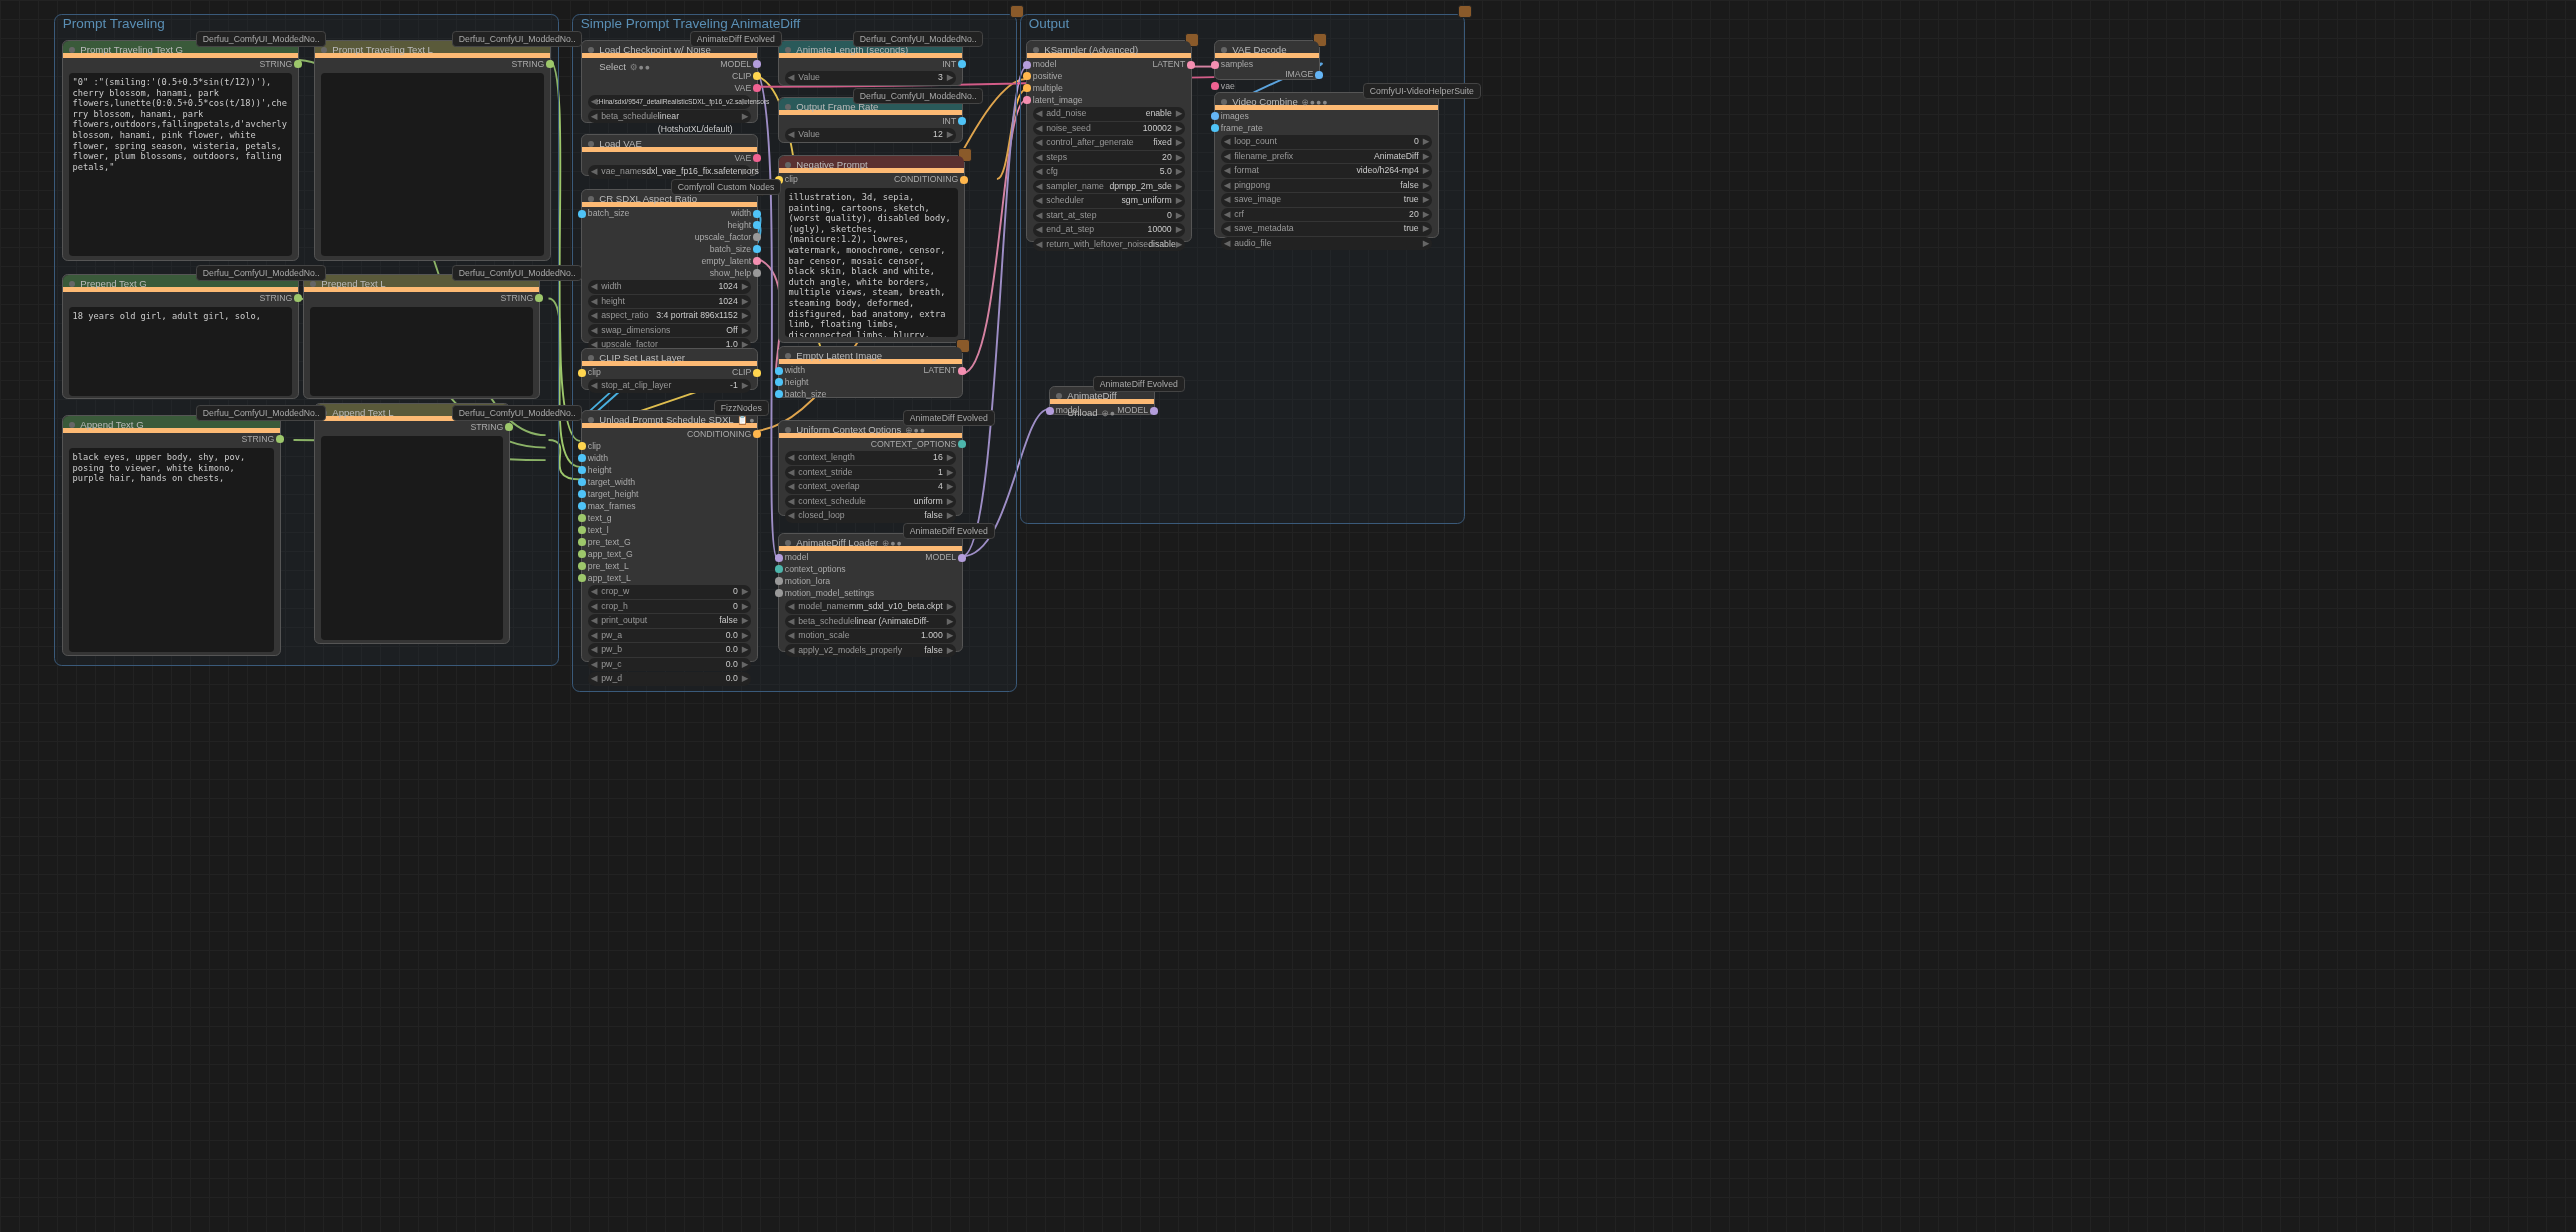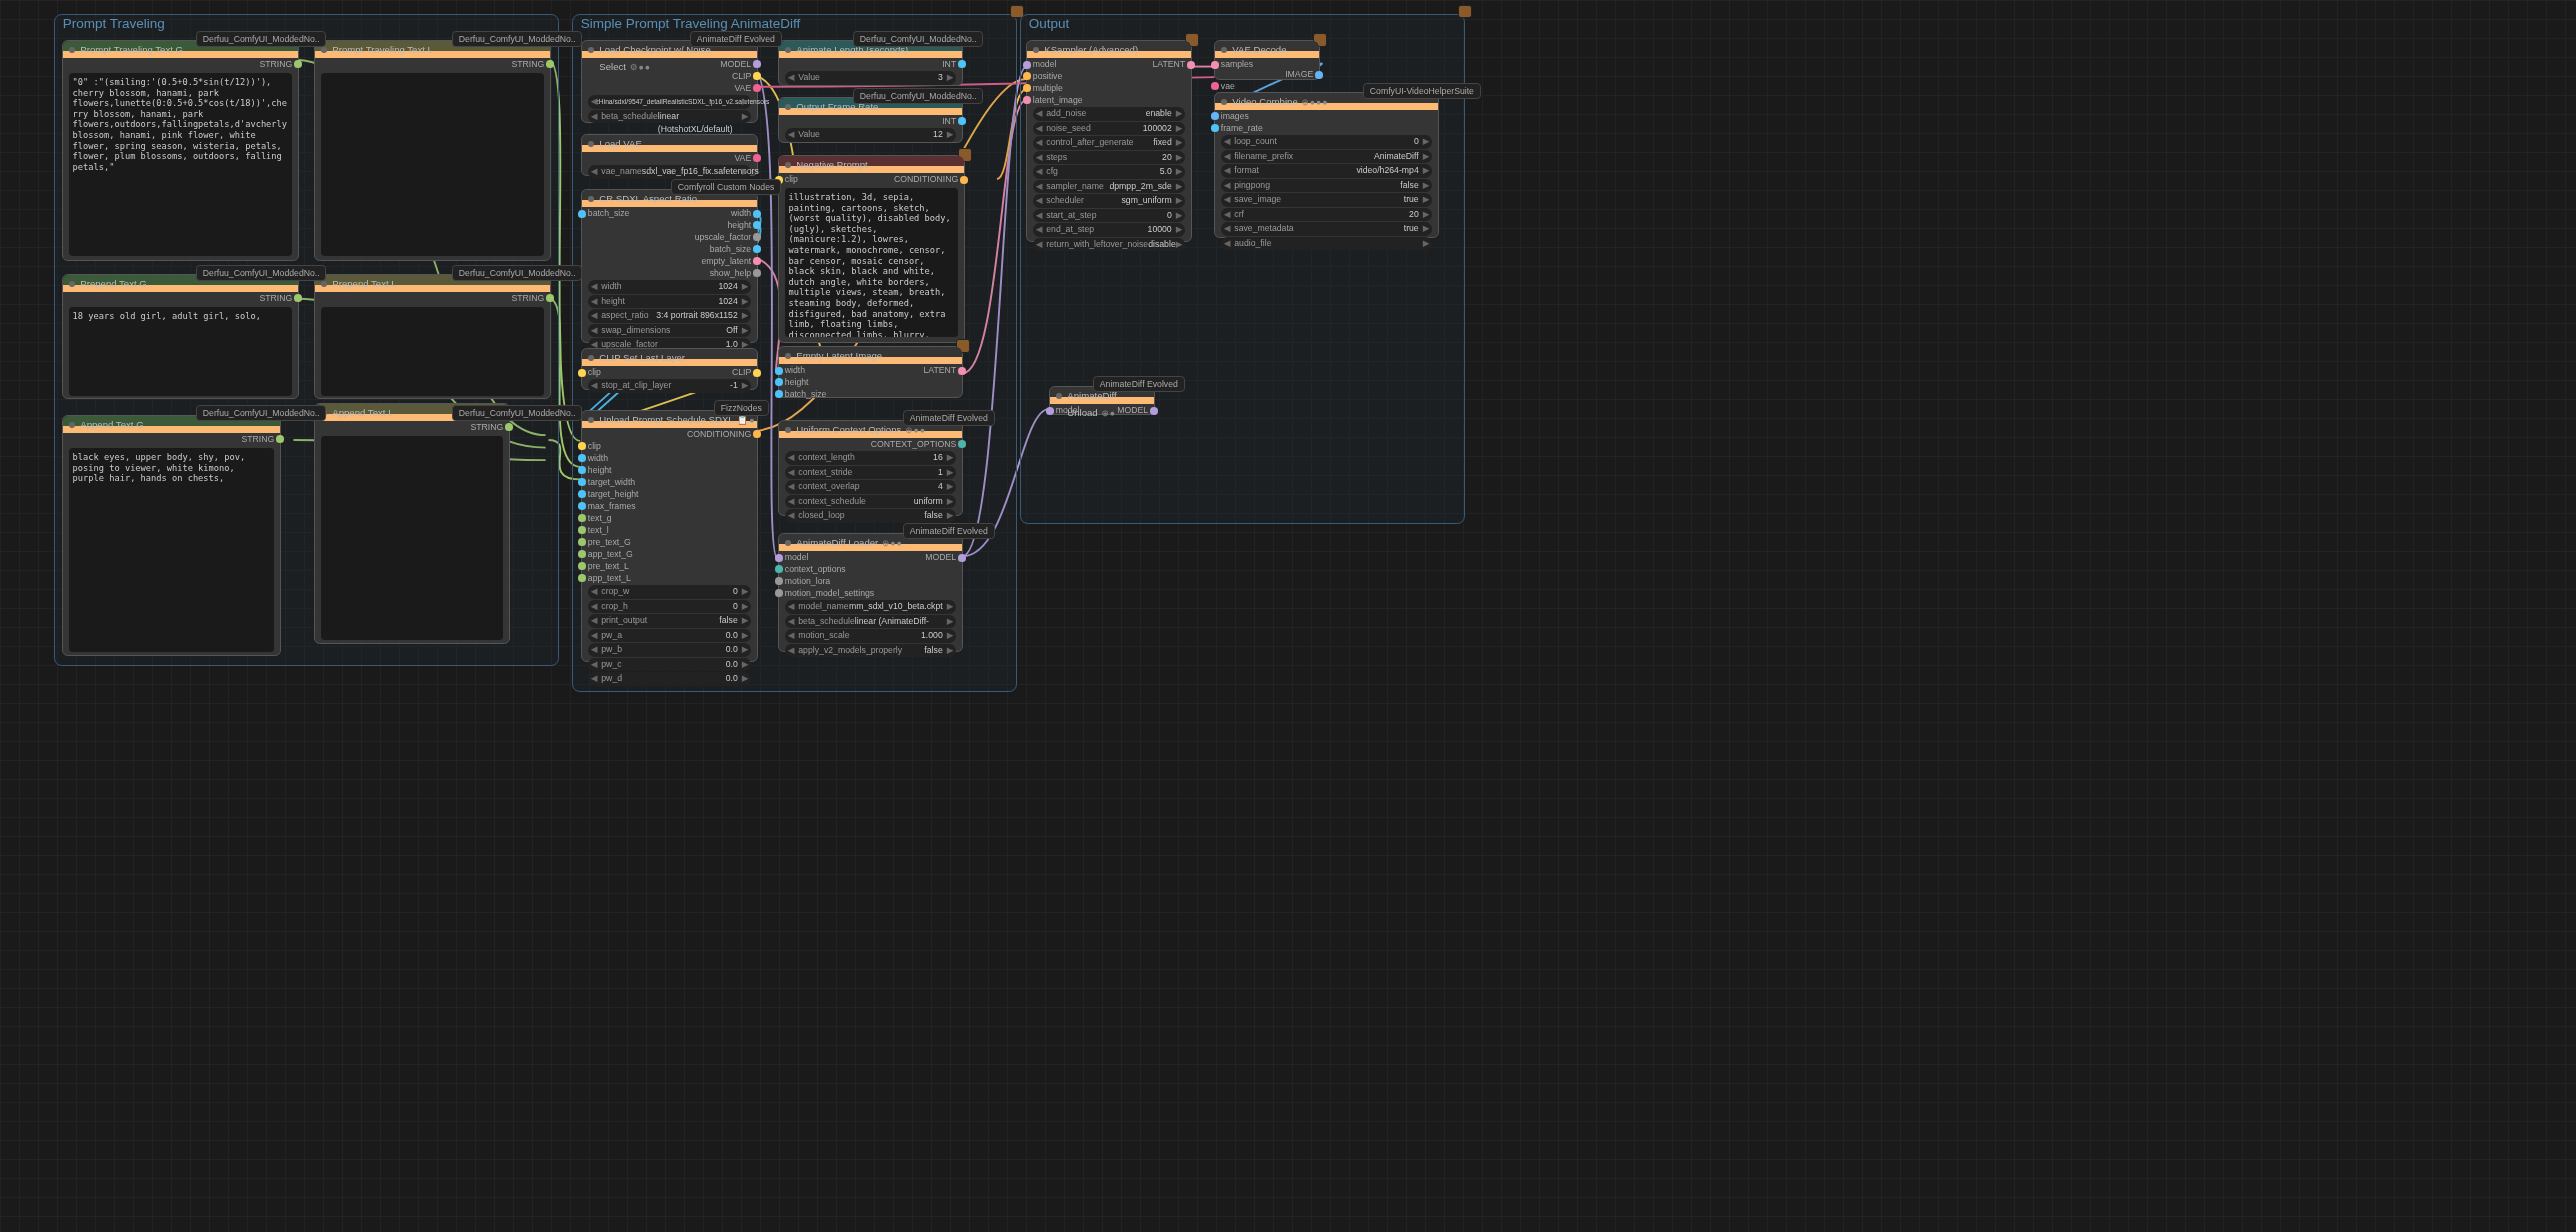--- a/index.html
+++ b/index.html
@@ -6,21 +6,21 @@
 body { background: #1a1a1a; color: #aaa; font-size: 9.6px; overflow: hidden; width: 2576px; height: 1233px; position: relative; background-image: linear-gradient(#222 1px, transparent 1px), linear-gradient(90deg, #222 1px, transparent 1px); background-size: 19px 19px; }
 
 .group { position: absolute; border: 1.9px solid; border-radius: 7.7px; padding-top: 19px; }
 .group-title { position: absolute; top: 1.9px; left: 7.7px; font-size: 13.5px; color: #5a8fb5; }
 
 .group-pt { left: 54px; top: 13.5px; width: 505px; height: 652px; border-color:#3a5a7a; background: rgba(40,60,80,0.15); }
 .group-sp { left: 572px; top: 13.5px; width: 445px; height: 678px; border-color:#3a5a7a; background: rgba(40,60,80,0.15); }
 .group-out { left: 1020px; top: 13.5px; width: 445px; height: 510px; border-color:#3a5a7a; background: rgba(40,60,80,0.15); }
 
 .node { position: absolute; border-radius: 5.8px; background: #353535; border: 1px solid #555; overflow: visible; }
-.node-title { height: 17.3px; line-height: 17.3px; padding-left: 17.3px; font-size: 9.6px; color: #bbb; border-bottom: 7px solid #fdba74; border-radius: 5.8px 5.8px 0 0; position: relative; }
+.node-title { height: 17.3px; line-height: 17.3px; padding-left: 17.3px; font-size: 9.6px; color: #bbb; border-bottom: 5px solid #fdba74; border-radius: 5.8px 5.8px 0 0; position: relative; }
 .node-title::before { content: ''; position: absolute; left: 5.8px; top: 5.8px; width: 5.8px; height: 5.8px; border-radius: 50%; background: #666; }
 .out-row, .in-row { display: flex; justify-content: space-between; padding: 1px 5.8px; font-size: 8.7px; position: relative; }
 .out-row { justify-content: flex-end; }
 .in-row { justify-content: flex-start; }
 .port { width: 7.7px; height: 7.7px; border-radius: 50%; background: #999; display: inline-block; position: absolute; top: 1.9px; }
 .out-row .port { right: -3.8px; }
 .in-row .port { left: -3.8px; }
 
 .widget { margin: 1px 5.8px; background: #222; border-radius: 9.6px; height: 13.5px; line-height: 13.5px; padding: 0 7.7px; display: flex; justify-content: space-between; font-size: 8.7px; color: #999; position: relative; }
 .widget .arr-l { position: absolute; left: 2.9px; color: #666; }
@@ -119,21 +119,21 @@
 </div>
 
 <div class="node g-green" style="left:62px;top:274px;width:237px;height:125px">
   <div class="node-title">Prepend Text G</div>
   <div class="out-row">
       <span>STRING</span>
       <span class="port string"></span>
     </div>
   <div class="textarea" style="height:89px">18 years old girl, adult girl, solo,</div>
 </div>
-<div class="node g-olive" style="left:314px;top:274px;width:237px;height:125px">
+<div class="node g-olive" style="left:303px;top:274px;width:237px;height:125px">
   <div class="node-title">Prepend Text L</div>
   <div class="out-row">
       <span>STRING</span>
       <span class="port string"></span>
     </div>
   <div class="textarea" style="height:89px"></div>
 </div>
 
 <div class="node g-green" style="left:62px;top:415px;width:219px;height:241px">
   <div class="node-title">Append Text G</div>

